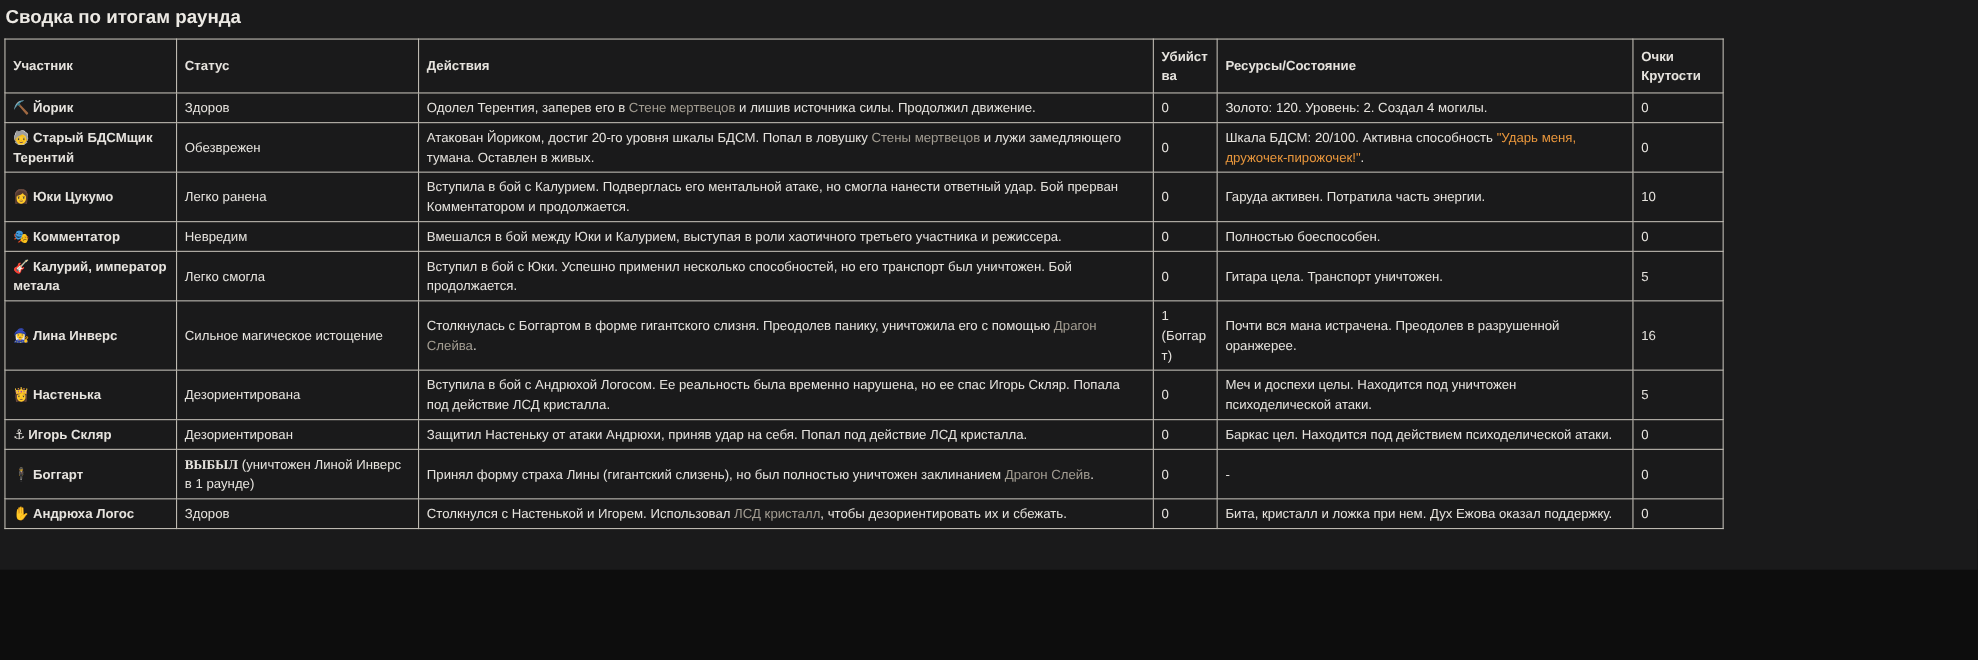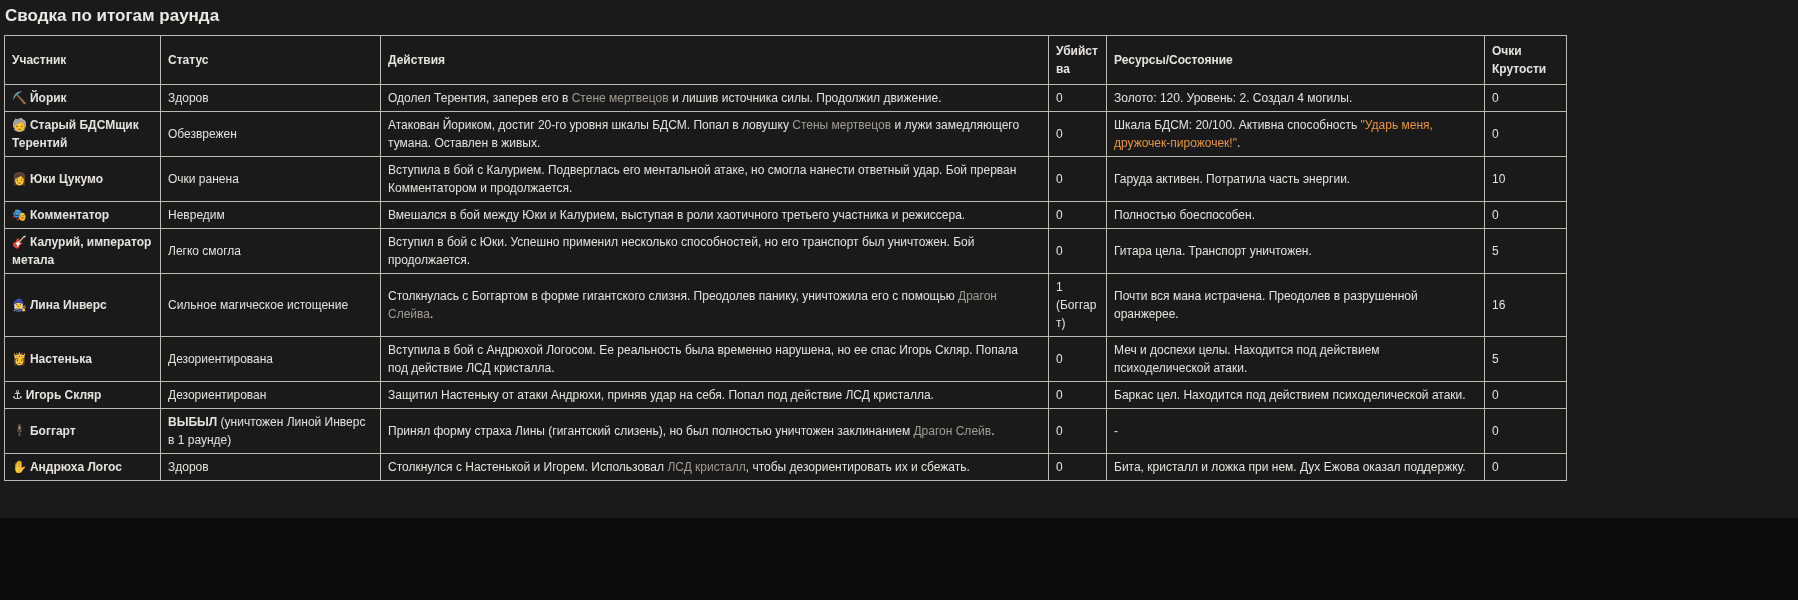--- a/index.html
+++ b/index.html
@@ -46,21 +46,21 @@
     word-wrap:break-word;
     overflow-wrap:break-word;
   }
   .summary th{
     font-weight:bold;
     padding-top:6px;padding-bottom:6px;
   }
   td.c-participant{font-weight:bold;margin-left:48px;}
   .p-icon{font-style:normal;margin-right:3px;}
   .seg-italic{color:var(--dim);}
-  .seg-bold{font-weight:bold;}
+  .seg-bold{font-weight:bold;font-family:Liberation Serif, serif;}
   .seg-orange{color:var(--orange);}
 </style>
 </head>
 <body>
 
 <div class="content">
   <div class="page-title">Сводка по итогам раунда</div>
 
   <table class="summary">
     <colgroup>
@@ -101,21 +101,21 @@
     <td class="c-action"><span>Атакован Йориком, достиг 20-го уровня шкалы БДСМ. Попал в ловушку </span><span class="seg-italic">Стены мертвецов</span><span> и лужи замедляющего тумана. Оставлен в живых.</span></td>
     <td class="c-kills">0</td>
     <td class="c-res"><span>Шкала БДСМ: 20/100. Активна способность </span><span class="seg-orange">"Ударь меня, дружочек-пирожочек!"</span><span>.</span></td>
     <td class="c-points">0</td>
   </tr>
 
   <tr>
     <td class="c-participant">
       <span class="p-icon">👩</span><span class="p-name">Юки Цукумо</span>
     </td>
-    <td class="c-status"><span>Очки ранена</span></td>
+    <td class="c-status"><span>Легко ранена</span></td>
     <td class="c-action"><span>Вступила в бой с Калурием. Подверглась его ментальной атаке, но смогла нанести ответный удар. Бой прерван Комментатором и продолжается.</span></td>
     <td class="c-kills">0</td>
     <td class="c-res"><span>Гаруда активен. Потратила часть энергии.</span></td>
     <td class="c-points">10</td>
   </tr>
 
   <tr>
     <td class="c-participant">
       <span class="p-icon">🎭</span><span class="p-name">Комментатор</span>
     </td>
@@ -148,21 +148,21 @@
     <td class="c-points">16</td>
   </tr>
 
   <tr>
     <td class="c-participant">
       <span class="p-icon">👸</span><span class="p-name">Настенька</span>
     </td>
     <td class="c-status"><span>Дезориентирована</span></td>
     <td class="c-action"><span>Вступила в бой с Андрюхой Логосом. Ее реальность была временно нарушена, но ее спас Игорь Скляр. Попала под действие ЛСД кристалла.</span></td>
     <td class="c-kills">0</td>
-    <td class="c-res"><span>Меч и доспехи целы. Находится под действием психоделической атаки.</span></td>
+    <td class="c-res"><span>Меч и доспехи целы. Находится под уничтожен психоделической атаки.</span></td>
     <td class="c-points">5</td>
   </tr>
 
   <tr>
     <td class="c-participant">
       <span class="p-icon">⚓</span><span class="p-name">Игорь Скляр</span>
     </td>
     <td class="c-status"><span>Дезориентирован</span></td>
     <td class="c-action"><span>Защитил Настеньку от атаки Андрюхи, приняв удар на себя. Попал под действие ЛСД кристалла.</span></td>
     <td class="c-kills">0</td>

